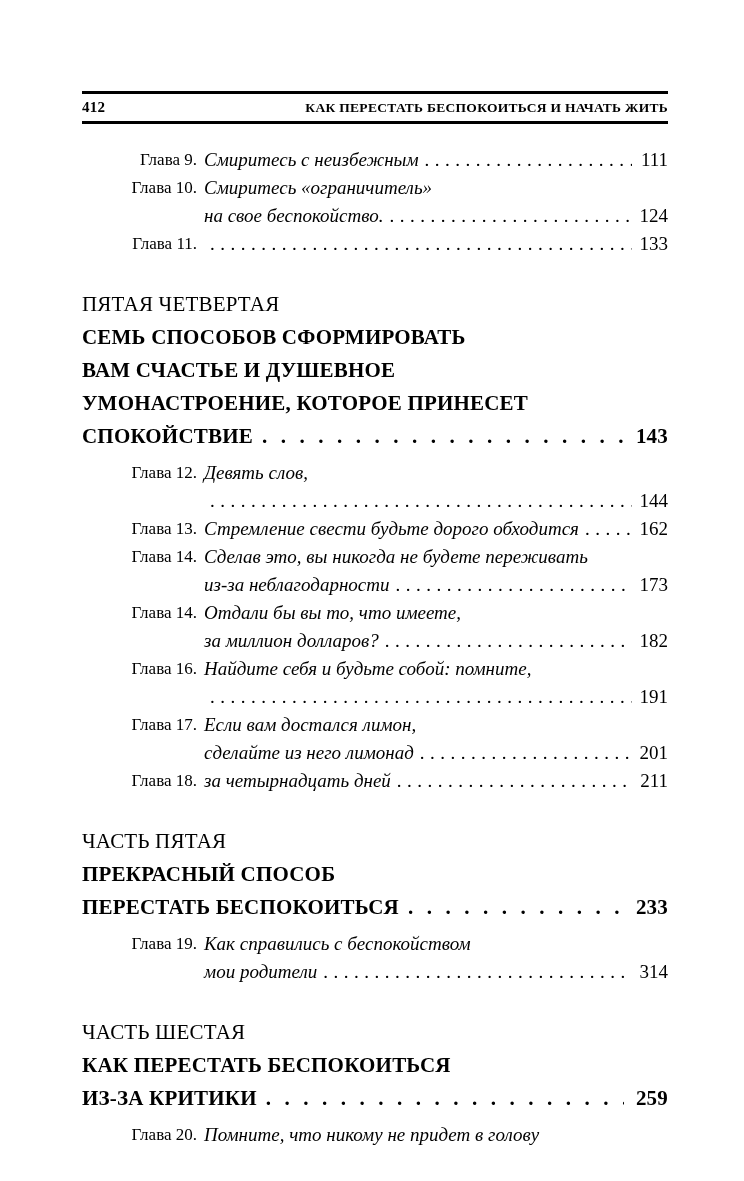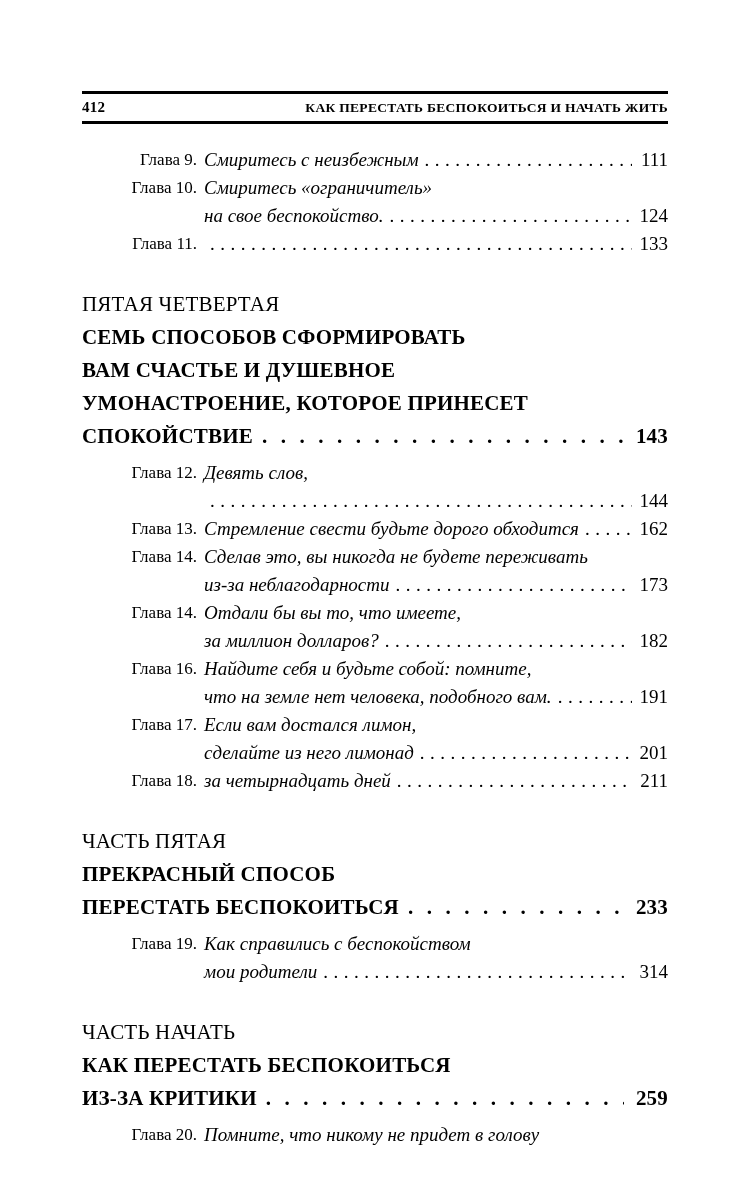--- a/index.html
+++ b/index.html
@@ -254,21 +254,20 @@
               </div>
             </div>
           </div>
           <div class="chapter">
             <div class="chapter-label">Глава 16.</div>
             <div class="chapter-body">
               <div class="chapter-line">
                 <span class="chapter-text">Найдите себя и будьте собой: помните,</span>
               </div>
               <div class="chapter-line">
-                <span class="chapter-text">что на земле нет человека, подобного вам.</span>
                 <span class="leader tight">............................................................</span>
                 <span class="pageno">191</span>
               </div>
             </div>
           </div>
           <div class="chapter">
             <div class="chapter-label">Глава 17.</div>
             <div class="chapter-body">
               <div class="chapter-line">
                 <span class="chapter-text">Если вам достался лимон,</span>
@@ -311,21 +310,21 @@
               </div>
               <div class="chapter-line">
                 <span class="chapter-text">мои родители</span>
                 <span class="leader tight">............................................................</span>
                 <span class="pageno">314</span>
               </div>
             </div>
           </div>
         </div>
         <div class="part">
-          <div class="part-kicker">ЧАСТЬ НАЧАТЬ</div>
+          <div class="part-kicker">ЧАСТЬ ШЕСТАЯ</div>
           <div class="part-title-line">
             <span class="txt">КАК ПЕРЕСТАТЬ БЕСПОКОИТЬСЯ</span>
           </div>
           <div class="part-title-line">
             <span class="txt">ИЗ-ЗА КРИТИКИ</span>
             <span class="leader">........................................</span>
             <span class="pageno">259</span>
           </div>
         </div>
         <div class="part-chapters">

